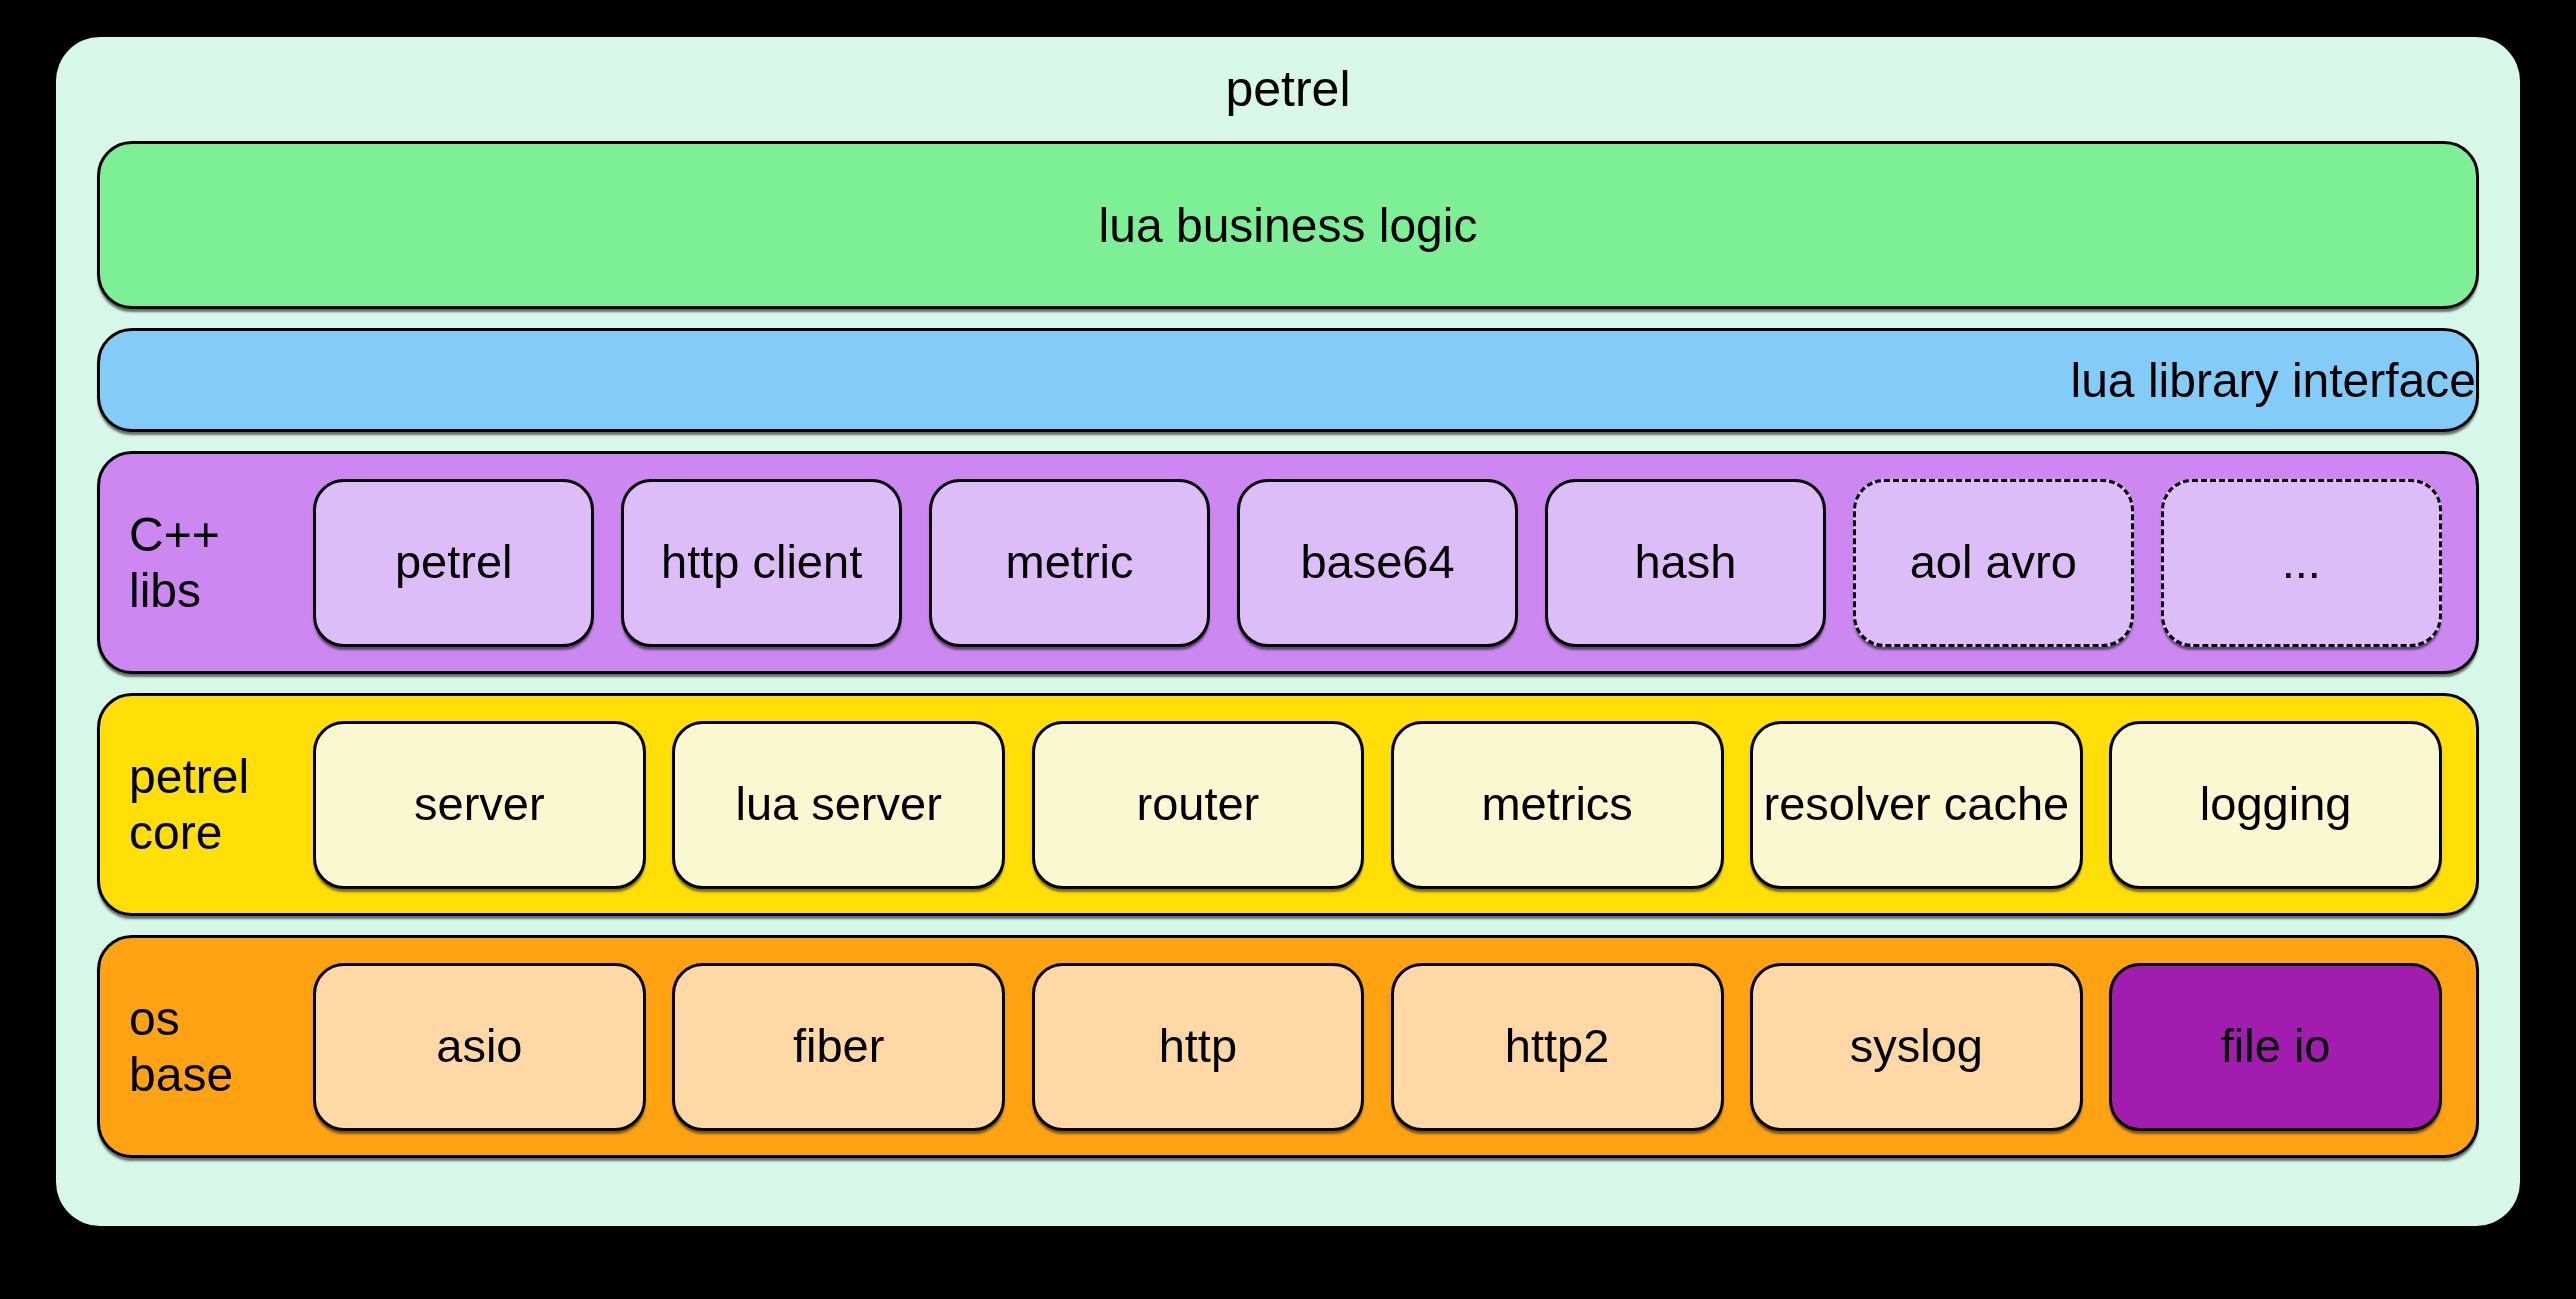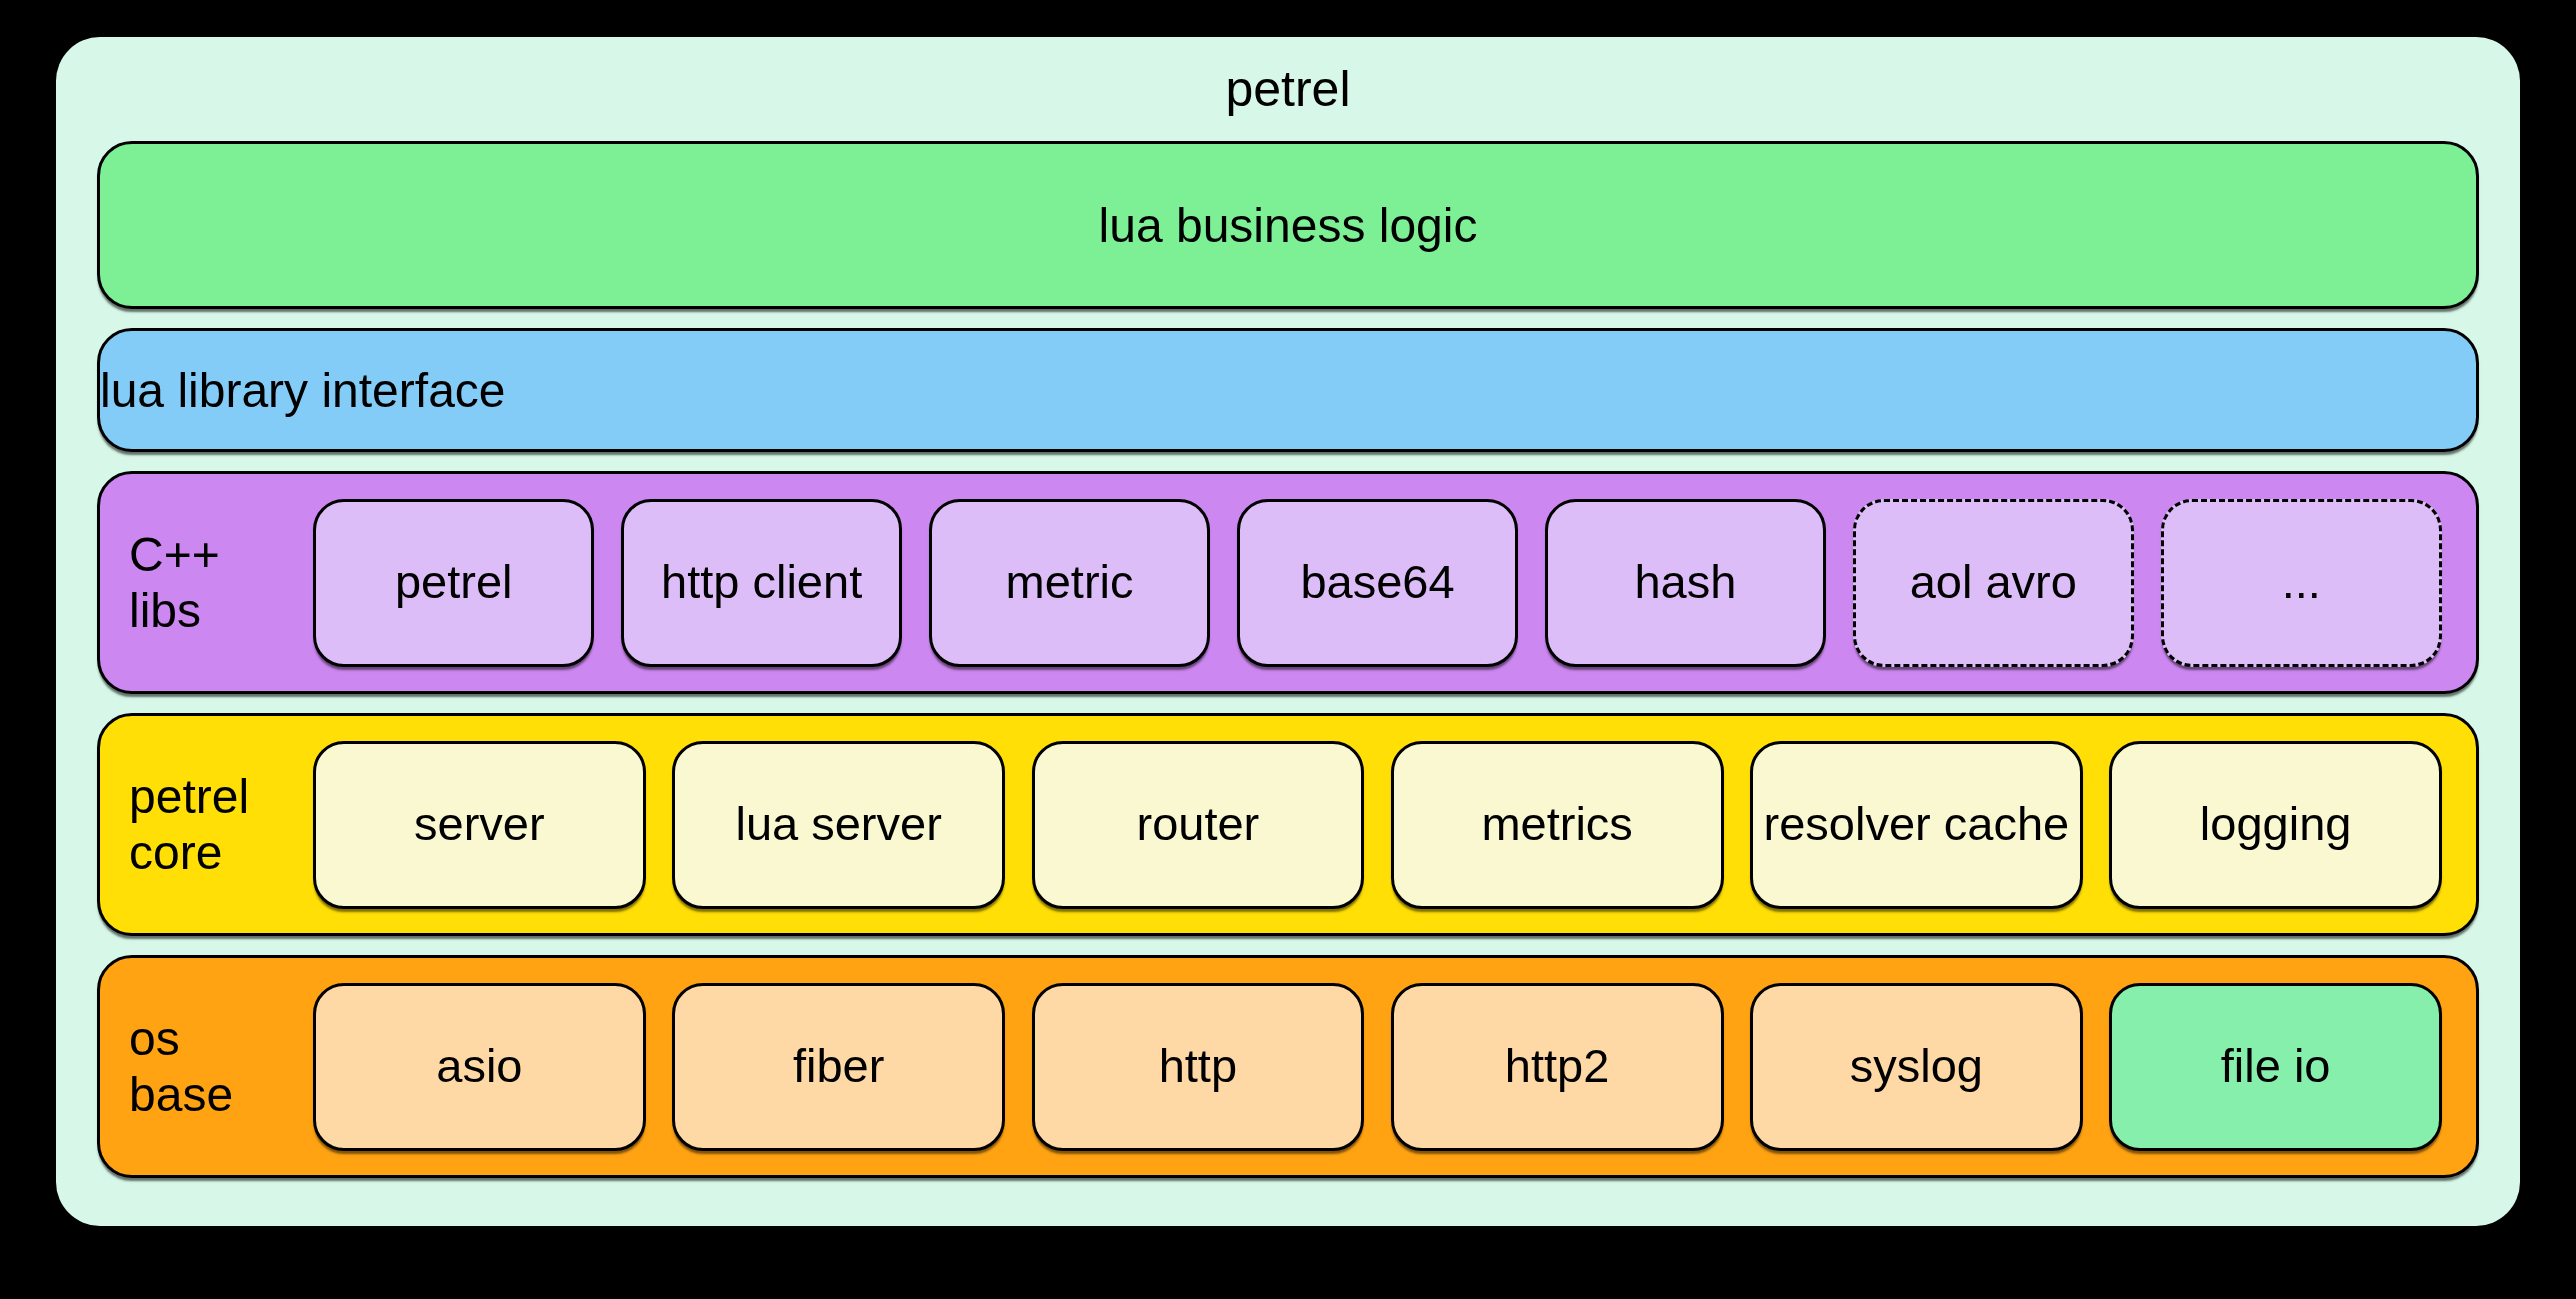--- a/index.html
+++ b/index.html
@@ -40,21 +40,21 @@
     flex: 0 0 auto;
     border: 3.7px solid #000;
     border-radius: 35px;
     box-sizing: border-box;
     margin-bottom: 19px;
     box-shadow: 0 3.7px 2.2px -1.5px rgba(0,0,0,0.55);
     display: flex;
     align-items: center;
   }
   .layer.bar-business { height: 168px; justify-content: center; font-size: 48px; }
-  .layer.bar-interface { height: 124px; justify-content: flex-start; font-size: 48px; }
+  .layer.bar-interface { height: 104px; justify-content: flex-end; font-size: 48px; }
   .layer.group { height: 223px; }
   .group-label {
     flex: 0 0 184px;
     padding-left: 29px;
     font-size: 48px;
     line-height: 1.16;
     word-spacing: 100vw; 
   }
   .boxes {
     flex: 1 1 auto;
@@ -123,19 +123,19 @@
     </div>
 
     <div class="layer group" style="background-color: rgb(255, 163, 18);">
       <div class="group-label">os base</div>
       <div class="boxes">
         <div class="box" style="background-color: rgb(255, 217, 165);">asio</div>
         <div class="box" style="background-color: rgb(255, 217, 165);">fiber</div>
         <div class="box" style="background-color: rgb(255, 217, 165);">http</div>
         <div class="box" style="background-color: rgb(255, 217, 165);">http2</div>
         <div class="box" style="background-color: rgb(255, 217, 165);">syslog</div>
-        <div class="box" style="background-color: #86efac;">file io</div>
+        <div class="box" style="background-color: #a21caf;">file io</div>
       </div>
     </div>
 
   </div>
 </div>
 
 
 </body></html>

